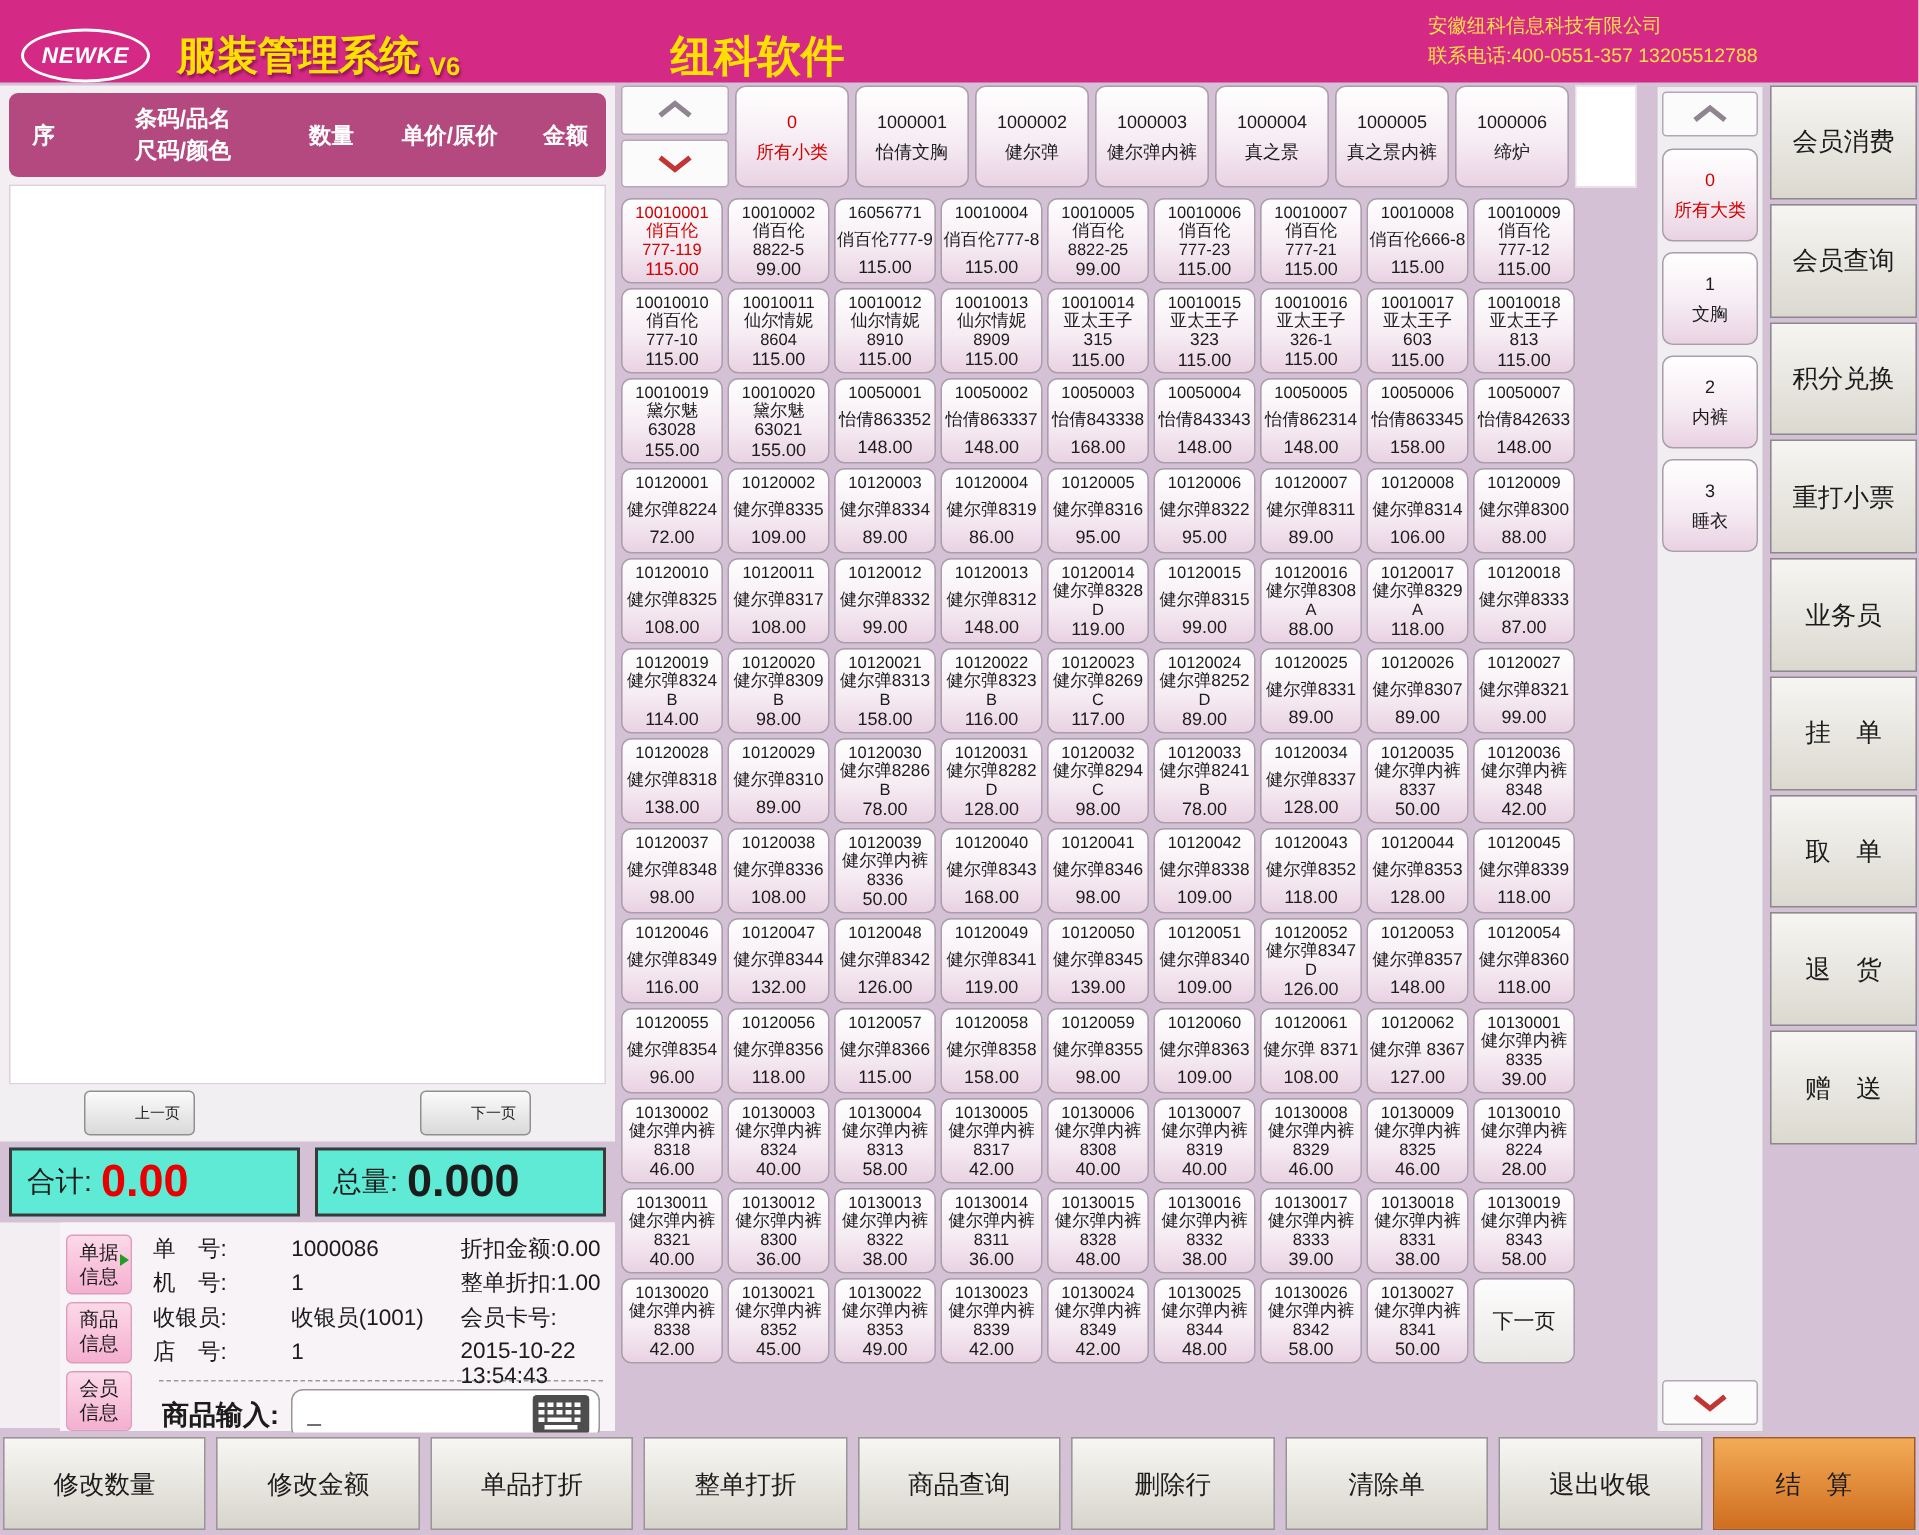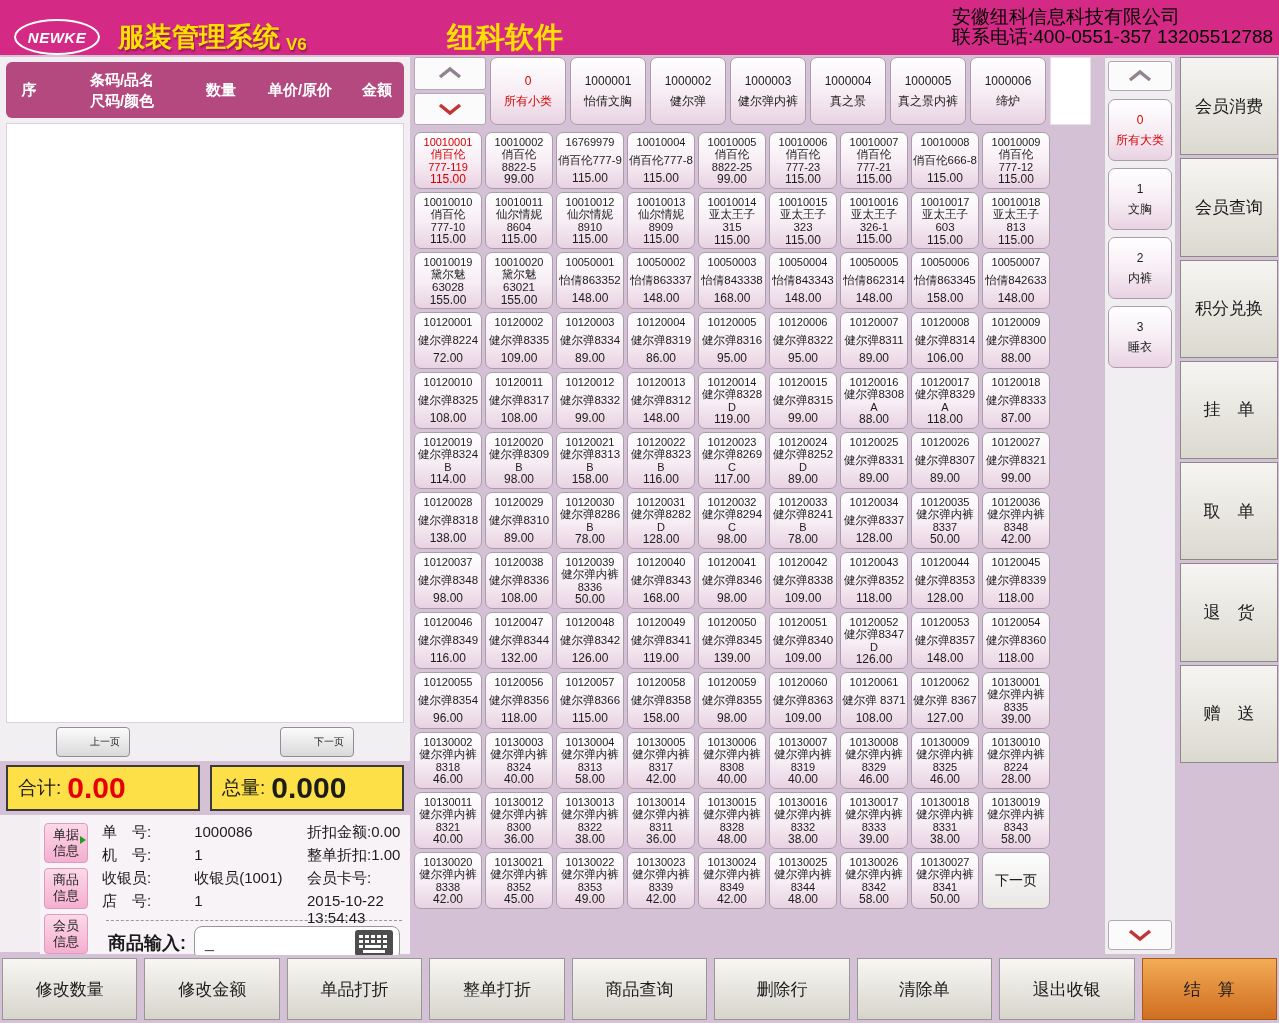--- a/index.html
+++ b/index.html
@@ -8,40 +8,40 @@
        font-family:"Liberation Sans","DejaVu Sans",sans-serif;color:#1c1c1c;overflow:hidden;}
 
   
   .header{position:absolute;top:0;left:0;right:0;height:55px;background:#d42a85;display:flex;align-items:flex-end;}
   .logo{margin-left:14px;width:86px;height:36px;border:2px solid #fff;border-radius:50%;
         display:flex;align-items:center;justify-content:center;color:#fff;font-style:italic;
         font-weight:bold;font-size:15px;letter-spacing:.5px;}
   .app-title{margin-left:18px;color:#ffe000;font-weight:bold;font-size:27px;text-shadow:1px 2px 2px rgba(90,0,50,.55);}
   .app-version{color:#ffe000;font-weight:bold;font-size:17px;margin-left:6px;text-shadow:1px 2px 2px rgba(90,0,50,.55);}
   .center-title{position:absolute;left:447px;top:18px;color:#ffe000;font-weight:bold;font-size:29px;}
-  .company{position:absolute;left:952px;top:7px;color:#000000;font-size:19px;line-height:20px;}
+  .company{position:absolute;left:952px;top:7px;color:#fde047;font-size:13px;line-height:20px;}
 
   
   .cart-panel{position:absolute;left:0;top:57px;width:410px;height:895px;background:#f2eef1;}
   .cart-header{margin:5px 6px;height:56px;background:#b3497e;border-radius:6px;display:flex;
                align-items:center;color:#fff;font-weight:bold;font-size:15px;}
   .col{text-align:center;}
   .col-seq{width:46px;}
   .col-item{width:140px;white-space:pre-line;line-height:1.4;}
   .col-qty{width:58px;}
   .col-price{width:100px;}
   .col-amount{flex:1;}
   .cart-list{margin:0 6px;height:600px;background:#fff;border:1px solid #ded0de;}
   .cart-pagination{height:38px;display:flex;align-items:center;background:#f2eff2;}
   .pg-btn{width:74px;height:30px;background:linear-gradient(#fbfbfb,#d9d9d9);border:1px solid #8f8f8f;
           border-radius:4px;font-size:10px;display:flex;align-items:center;justify-content:center;padding-left:24px;}
   .pg-prev{margin-left:56px;}
   .pg-next{margin-left:150px;}
   .totals-strip{height:54px;background:#d5c1d5;display:flex;align-items:center;gap:10px;padding:0 6px;}
-  .total-box{flex:1;height:46px;background:#fde047;border:2px solid #3a3a3a;display:flex;align-items:center;padding:0 10px;}
+  .total-box{flex:1;height:46px;background:#5eead4;border:2px solid #3a3a3a;display:flex;align-items:center;padding:0 10px;}
   .t-label{font-size:19px;}
   .t-value{font-size:30px;font-weight:bold;margin-left:6px;}
   .t-red{color:#e80000;}
   .info-section{display:flex;background:#f7f3f6;height:139px;margin-left:40px;}
   .tab-col{width:48px;display:flex;flex-direction:column;gap:5px;padding:8px 0 0 4px;}
   .info-tab{height:44px;background:linear-gradient(#fcd9e8,#f4afcf);border:1px solid #df9bbd;border-radius:4px;
             font-size:13px;display:flex;align-items:center;justify-content:center;text-align:center;
             white-space:pre-line;line-height:1.25;position:relative;}
   .tab-arrow{display:none;}
   .tab-arrow.on{display:block;position:absolute;right:1px;top:12px;width:0;height:0;
@@ -294,21 +294,21 @@
         <div class="p-cell pinkgrad">
           <span class="p-code">10010002</span>
           <span class="p-mid">
             <span class="p-name">俏百伦</span>
             <span class="p-sub">8822-5</span>
           </span>
           <span class="p-price">99.00</span>
         </div>
 
         <div class="p-cell pinkgrad">
-          <span class="p-code">16769979</span>
+          <span class="p-code">16056771</span>
           <span class="p-mid">
             <span class="p-name">俏百伦777-9</span>
             <span class="p-sub"></span>
           </span>
           <span class="p-price">115.00</span>
         </div>
 
         <div class="p-cell pinkgrad">
           <span class="p-code">10010004</span>
           <span class="p-mid">
@@ -1373,21 +1373,23 @@
   </div>
 
   <div class="fn-panel">
 
       <div class="fn-btn">会员消费</div>
 
       <div class="fn-btn">会员查询</div>
 
       <div class="fn-btn">积分兑换</div>
 
-
+      <div class="fn-btn">重打小票</div>
+
+      <div class="fn-btn">业务员</div>
 
       <div class="fn-btn">挂　单</div>
 
       <div class="fn-btn">取　单</div>
 
       <div class="fn-btn">退　货</div>
 
       <div class="fn-btn">赠　送</div>
     </div>
 

